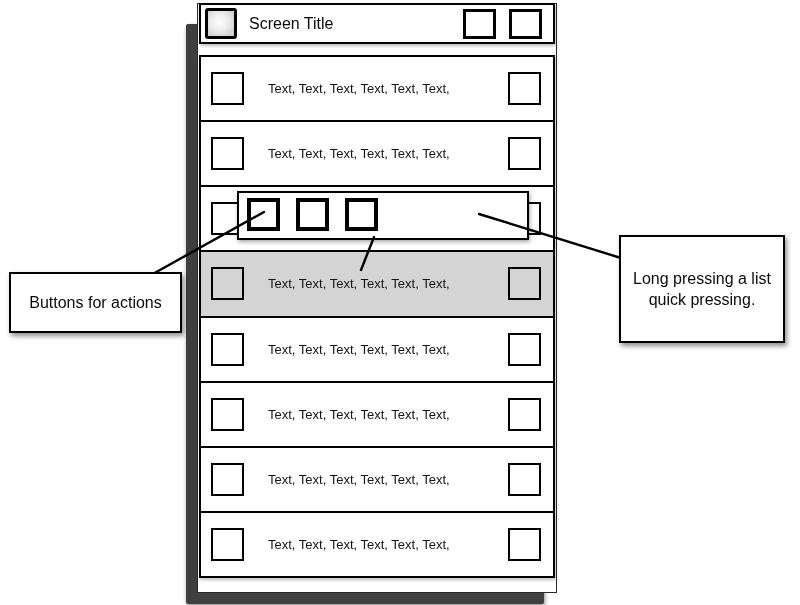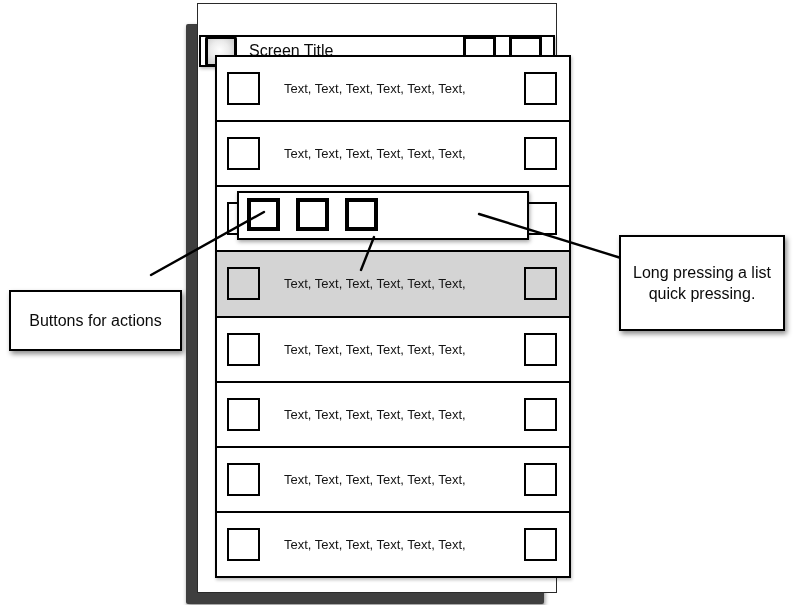--- a/index.html
+++ b/index.html
@@ -32,29 +32,28 @@
     background: #ffffff;
     border: 1.5px solid #2a2a2a;
     box-sizing: border-box;
     z-index: 2;
   }
 
   
   .titlebar {
     position: absolute;
     left: 199px; top: 3px;
-    width: 356px; height: 32px;
+    width: 356px; height: 41px;
     background: #ffffff;
     border: 2.5px solid #000;
     box-sizing: border-box;
     display: flex;
     align-items: center;
     box-shadow: 1px 2px 3px rgba(0,0,0,0.25);
     z-index: 3;
-    margin-top: 32px;
   }
   .app-icon {
     width: 32px; height: 31px;
     margin-left: 4px;
     border: 3.5px solid #000;
     border-radius: 3px;
     box-sizing: border-box;
     background: radial-gradient(circle at 45% 45%, #fefefe 0%, #ececec 45%, #c2c2c2 100%);
     flex: 0 0 auto;
   }
@@ -71,21 +70,21 @@
     box-sizing: border-box;
     background: #fff;
     flex: 0 0 auto;
   }
   .tb-btn.first { margin-right: 13px; }
   .tb-btn.second { margin-right: 11px; }
 
   
   .list {
     position: absolute;
-    left: 215px; top: 55px;
+    left: 199px; top: 55px;
     width: 356px; height: 523px;
     background: #ffffff;
     border: 2px solid #000;
     box-sizing: border-box;
     display: flex;
     flex-direction: column;
     box-shadow: 1px 2px 3px rgba(0,0,0,0.25);
     z-index: 3;
   }
   .row {
@@ -161,22 +160,22 @@
     display: flex;
     flex-direction: column;
     justify-content: center;
     text-align: center;
     font-size: 16px;
     line-height: 21px;
     color: #0a0a0a;
     box-shadow: 2px 3px 5px rgba(0,0,0,0.45);
     z-index: 60;
   }
-  .callout-left  { left: 9px;   top: 272px; width: 173px; height: 61px; margin-top: 18px; }
-  .callout-right { left: 619px; top: 235px; width: 166px; height: 96px; }
+  .callout-left  { left: 9px;   top: 272px; width: 173px; height: 61px; }
+  .callout-right { left: 619px; top: 235px; width: 166px; height: 108px; }
 </style>
 </head>
 <body>
 
 <div id="stage">
 
   <div class="frame-shadow"></div>
 
   <div class="panel"></div>
 

